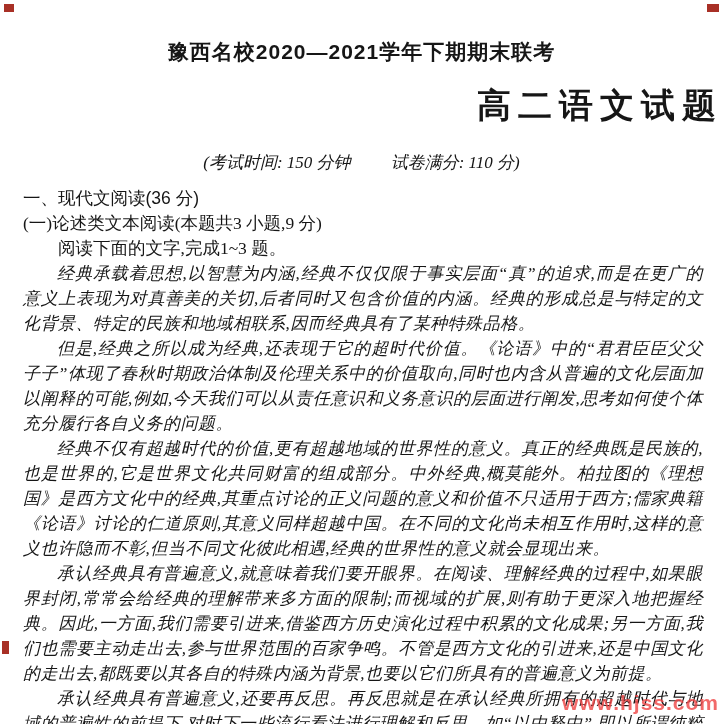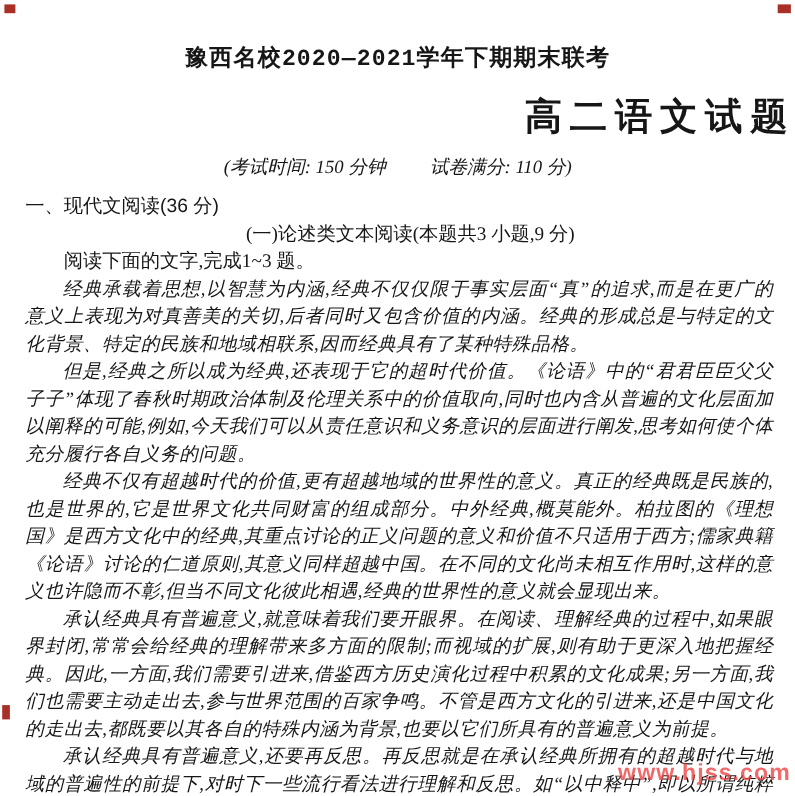--- a/index.html
+++ b/index.html
@@ -12,51 +12,50 @@
     color:#161616;
     font-family:"Liberation Serif","DejaVu Serif",serif;
   }
   
   .school-line {
     margin:38px 0 0 0;
     text-align:center;
     font-size:21px;
     font-weight:bold;
     letter-spacing:1px;
-    font-family:Liberation Mono, monospace;
+    font-family:Liberation Sans, sans-serif;
   }
   .subject-title {
     margin:17px 0 0 0;
     text-align:right;
     font-size:34px;
     font-weight:bold;
     letter-spacing:7px;
     font-family:"Liberation Sans","DejaVu Sans",sans-serif;
   }
   .info-line {
-    margin:11px 0 0 0;
+    margin:22px 0 0 0;
     display:flex;
     justify-content:center;
     gap:40px;
     font-size:17px;
     font-style:italic;
   }
   
   .sec-heading {
     margin:12px 0 0 23px;
     font-size:17.5px;
     font-weight:normal;
     font-family:"Liberation Sans","DejaVu Sans",sans-serif;
     line-height:25px;
   }
   .sec-sub {
     margin:0 0 0 23px;
     font-size:17.5px;
     line-height:25px;
-    text-align:center;
   }
   .instruction {
     margin:0 17px 0 23px;
     text-indent:2em;
     font-size:17.5px;
     line-height:25px;
   }
   
   .passage { margin:0; padding:0 20px 0 23px; }
   .passage p {

